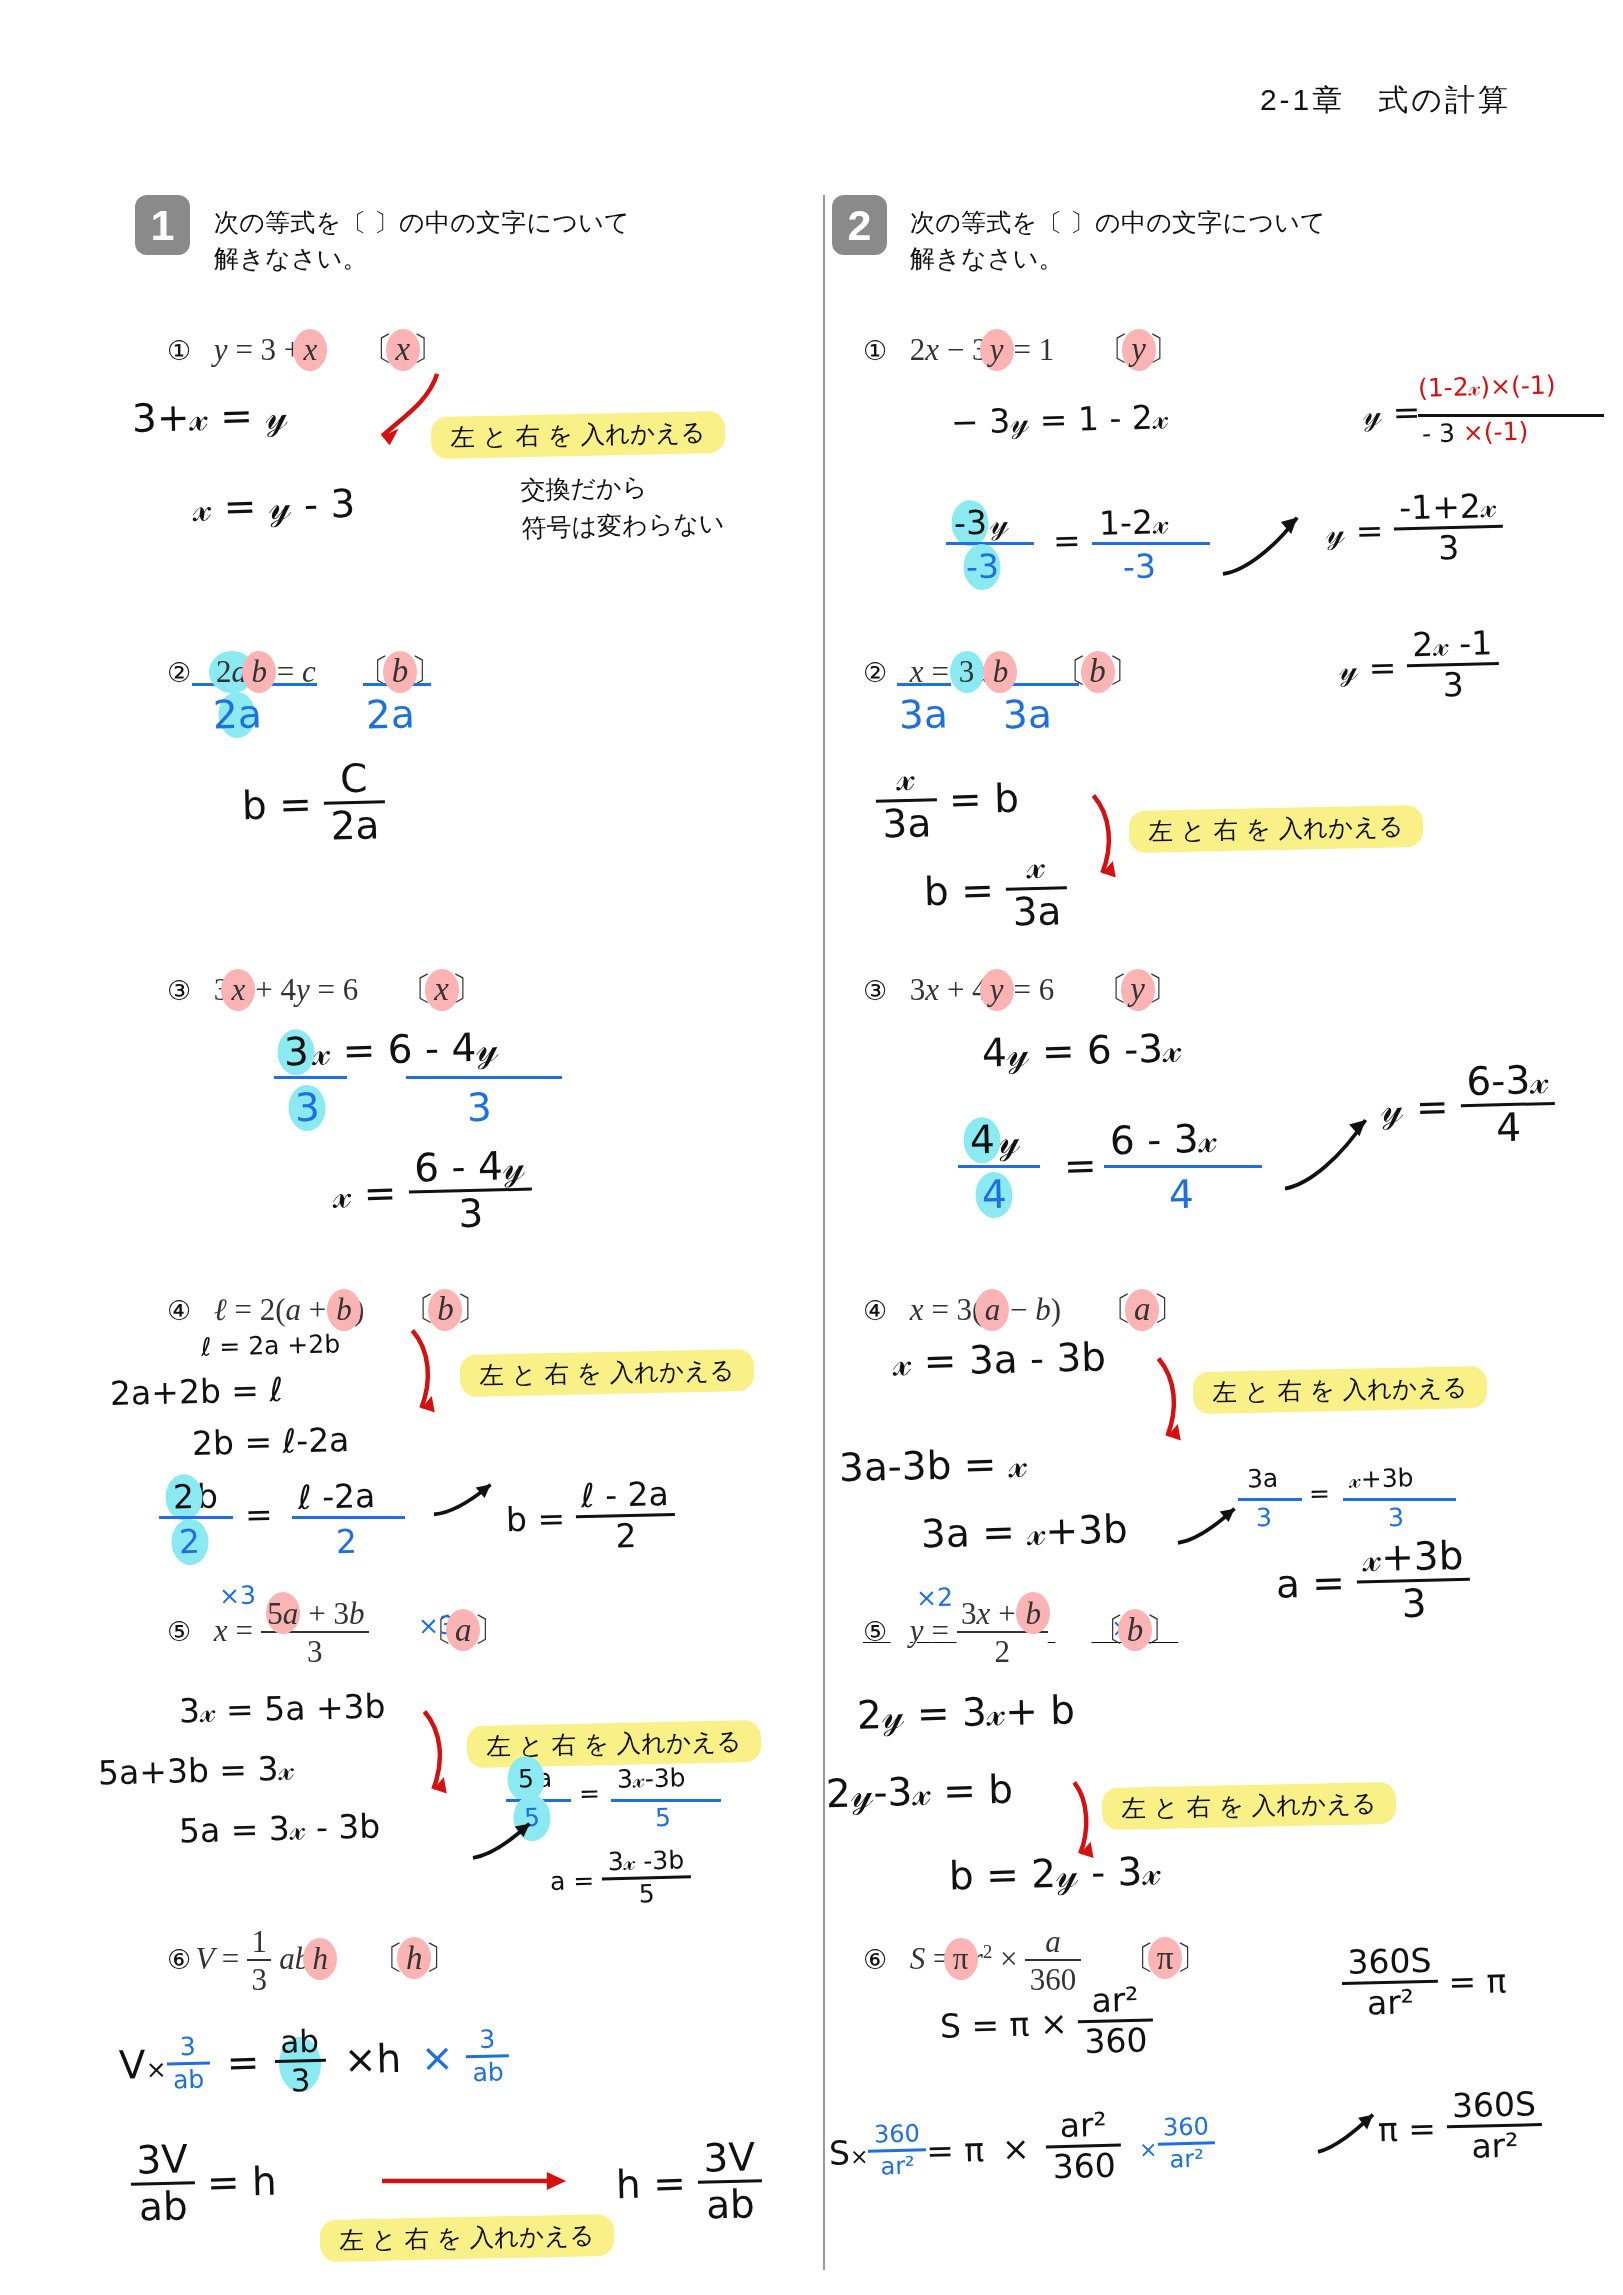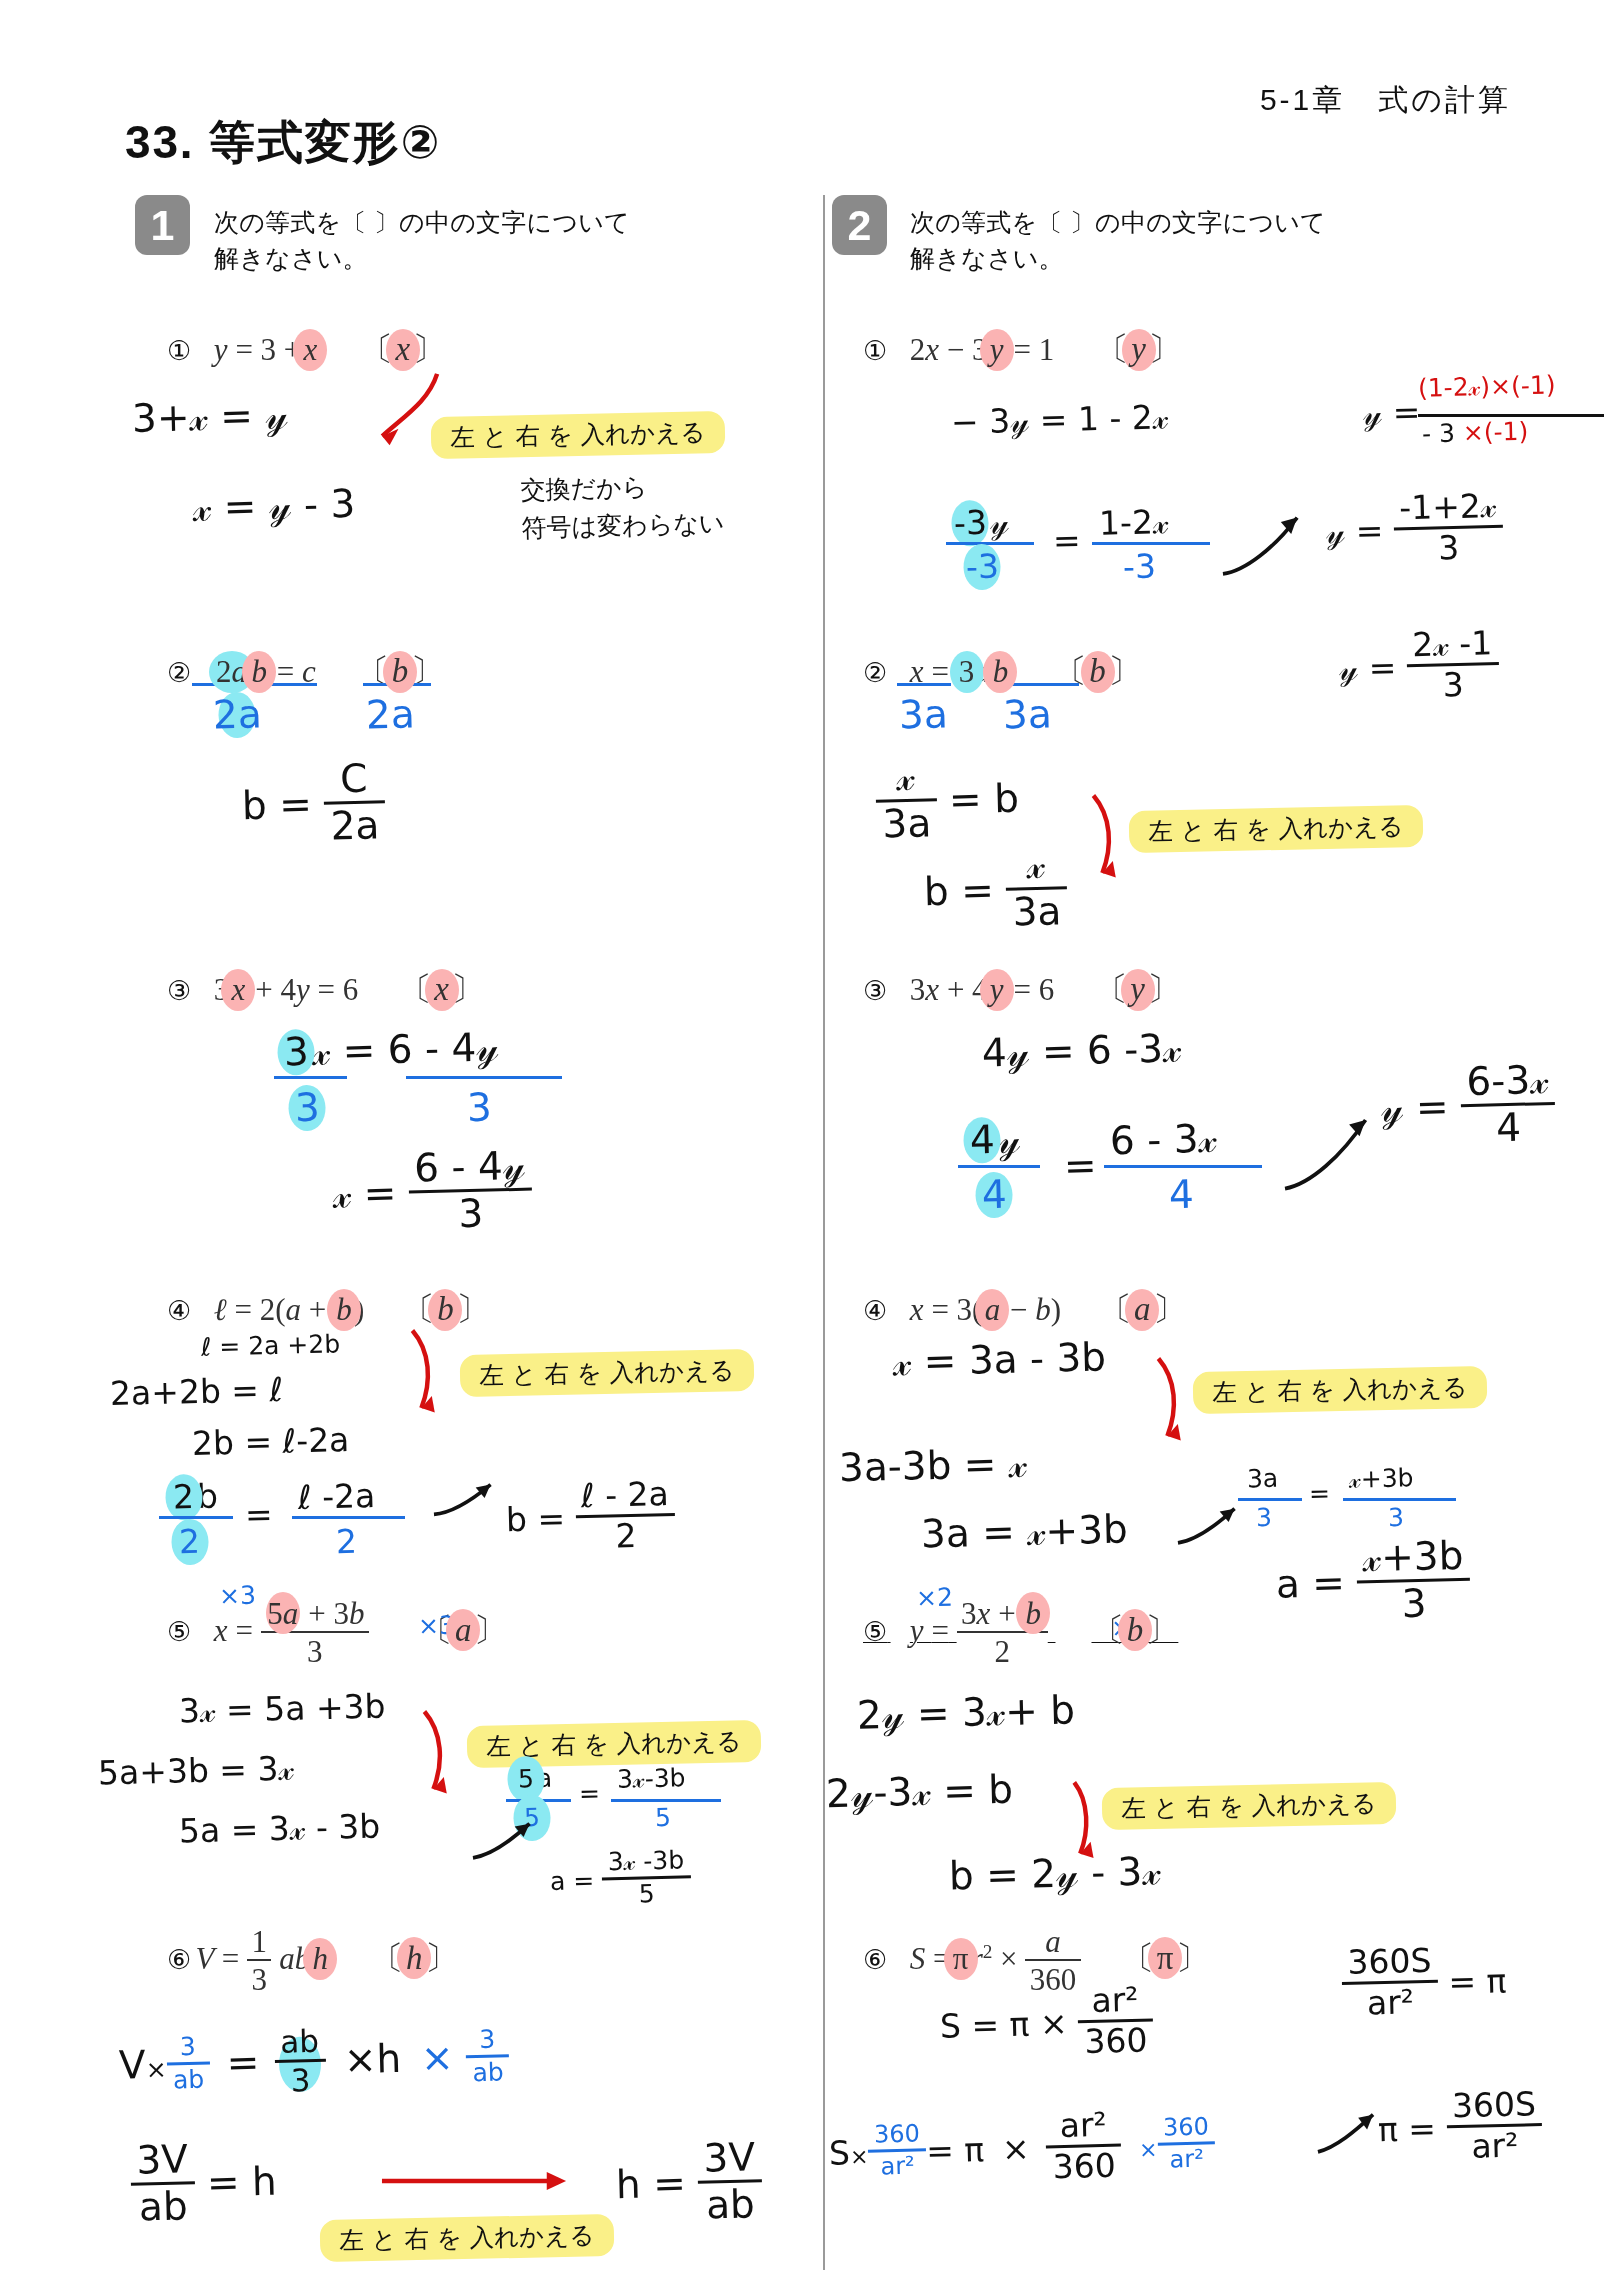--- a/index.html
+++ b/index.html
@@ -98,22 +98,21 @@
   }
 
   
   .arrow{position:absolute;pointer-events:none;}
 </style>
 </head>
 <body>
 
 <div class="page">
 
-  <div class="chapter-header">5-1章　式の計算</div>
-  <div class="page-title">33. 等式変形②</div>
+  <div class="chapter-header">2-1章　式の計算</div>
 
   <div class="badge" style="left:135px;top:195px;">1</div>
   <div class="sec-instr" style="left:214px;top:205px;">次の等式を〔 〕の中の文字について
 解きなさい。</div>
   <div class="col-rule" style="left:823px;top:195px;height:2075px;"></div>
 
   <div class="prob" style="left:167px;top:327px;">
     <span class="pnum">①</span>
     <span class="eq" style="margin-left:19.3px;">
       y <span class="up">=</span> <span class="up">3</span> <span class="up">+</span><span class="tok">x</span>

